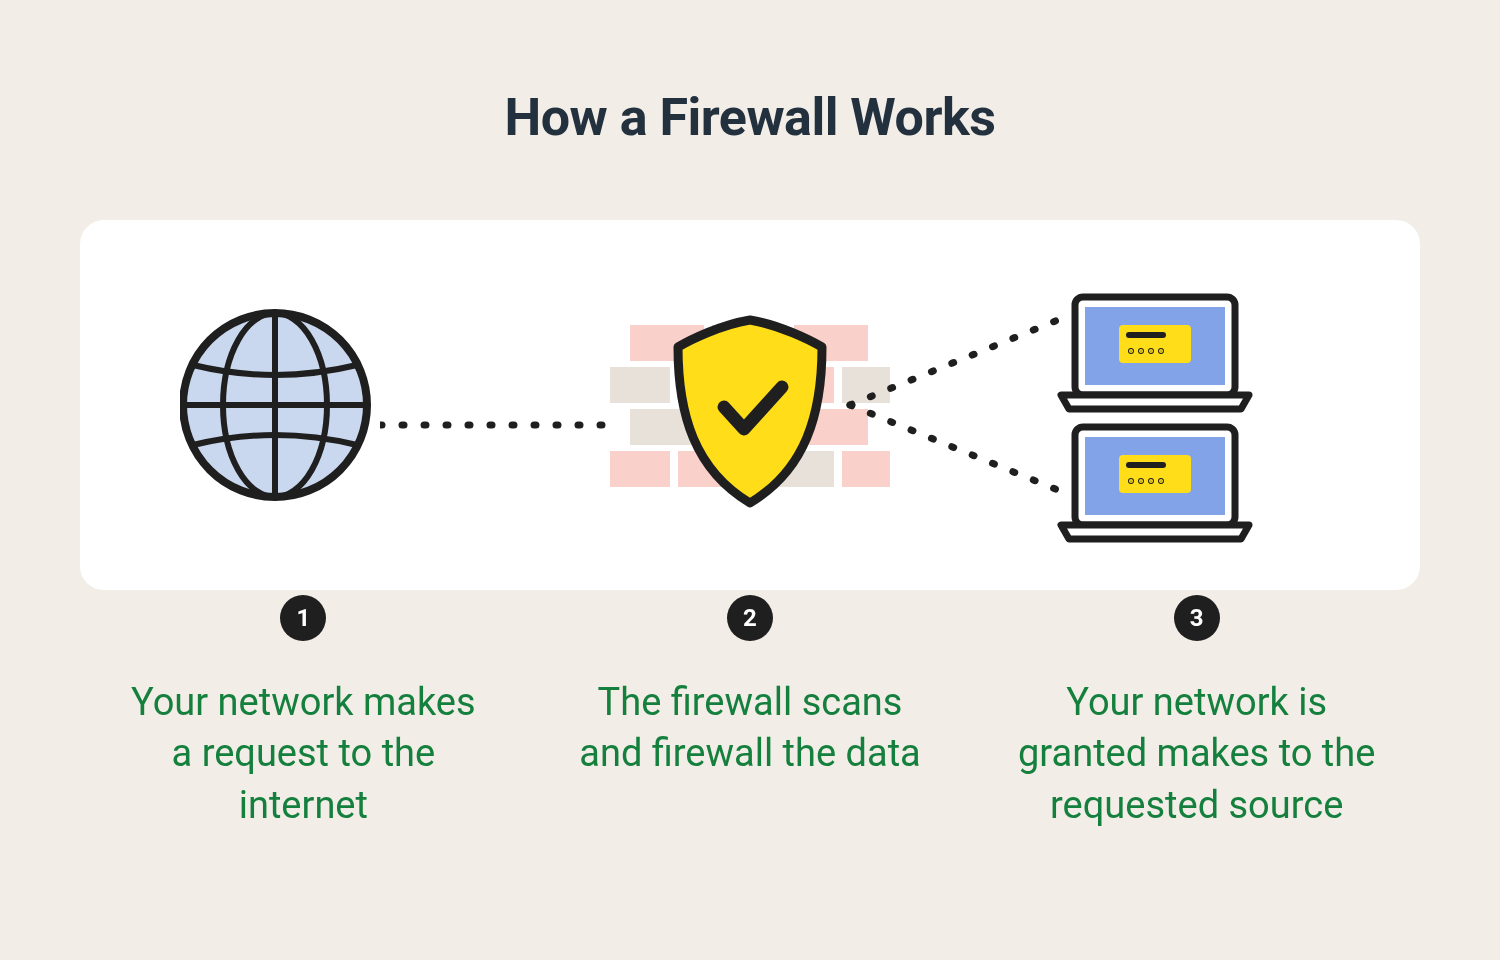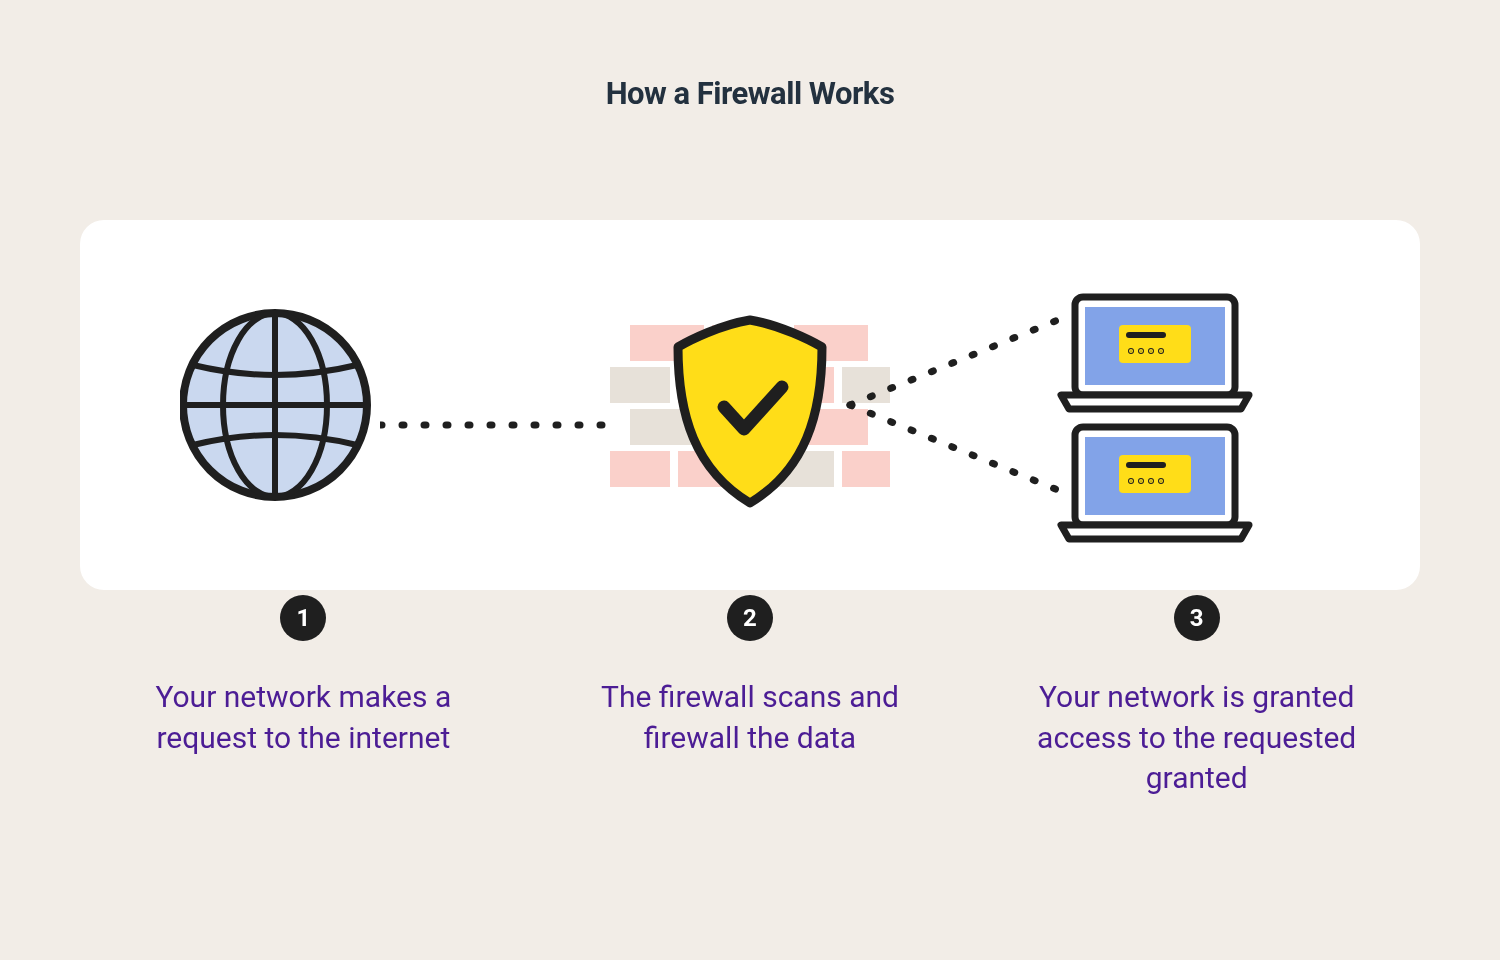--- a/index.html
+++ b/index.html
@@ -5,24 +5,25 @@
   * { box-sizing: border-box; margin: 0; padding: 0; }
   body {
     width: 1500px;
     height: 960px;
     background: #f2ede7;
     font-family: -apple-system, BlinkMacSystemFont, "Segoe UI", Roboto, Helvetica, Arial, sans-serif;
     color: #23313f;
   }
   .page-title {
     text-align: center;
-    font-size: 31px;
+    font-size: 52px;
     font-weight: 700;
     padding-top: 75px;
     letter-spacing: -0.5px;
+    margin-top: 12px;
   }
   .card {
     position: absolute;
     left: 80px;
     top: 220px;
     width: 1340px;
     height: 370px;
     background: #ffffff;
     border-radius: 24px;
   }
@@ -53,23 +54,23 @@
     border-radius: 50%;
     background: #1f1f1f;
     color: #ffffff;
     align-items: center;
     justify-content: center;
     font-weight: 700;
     font-size: 24px;
   }
   .step-desc {
     margin-top: 36px;
-    font-size: 30px;
+    font-size: 38px;
     line-height: 1.35;
-    color: #4c1d95;
+    color: #15803d;
     font-weight: 400;
   }
 </style>
 </head>
 <body>
 
 <h1 class="page-title">How a Firewall Works</h1>
 
 <div class="card">
 
@@ -164,15 +165,15 @@
   <div class="step">
     <div class="step-badge">1</div>
     <div class="step-desc">Your network makes a request to the internet</div>
   </div>
   <div class="step">
     <div class="step-badge">2</div>
     <div class="step-desc">The firewall scans and firewall the data</div>
   </div>
   <div class="step">
     <div class="step-badge">3</div>
-    <div class="step-desc">Your network is granted access to the requested granted</div>
+    <div class="step-desc">Your network is granted makes to the requested source</div>
   </div>
 </div>
 
 </body></html>

